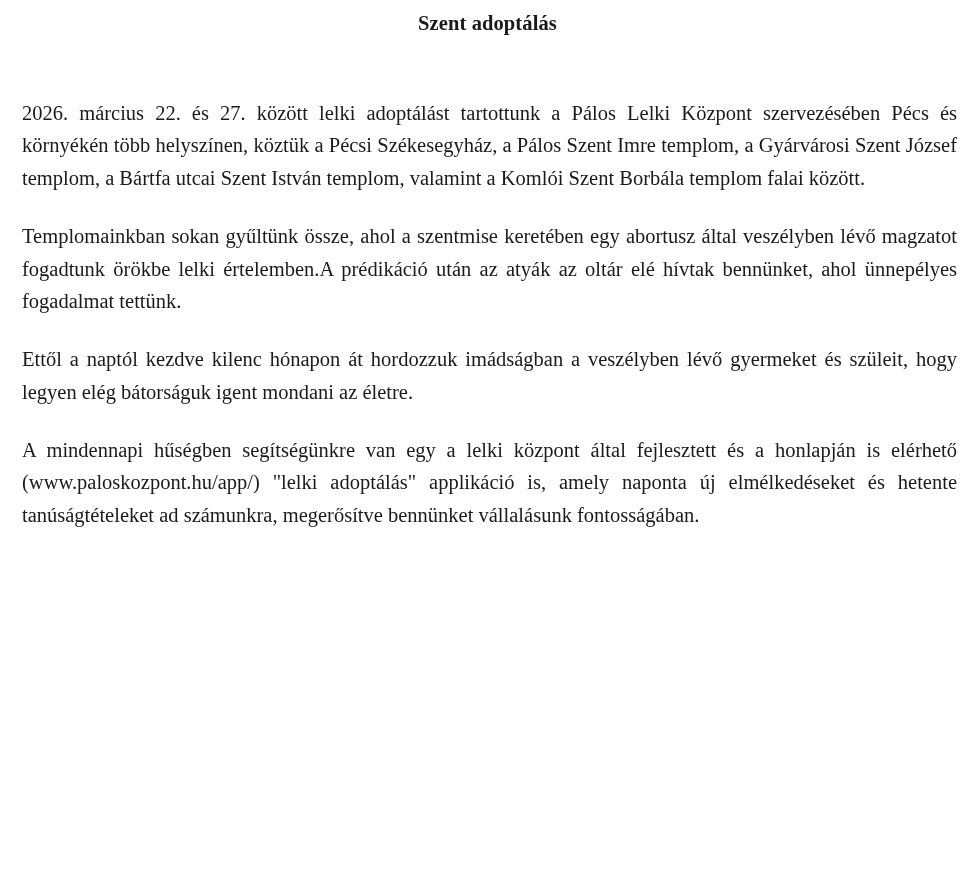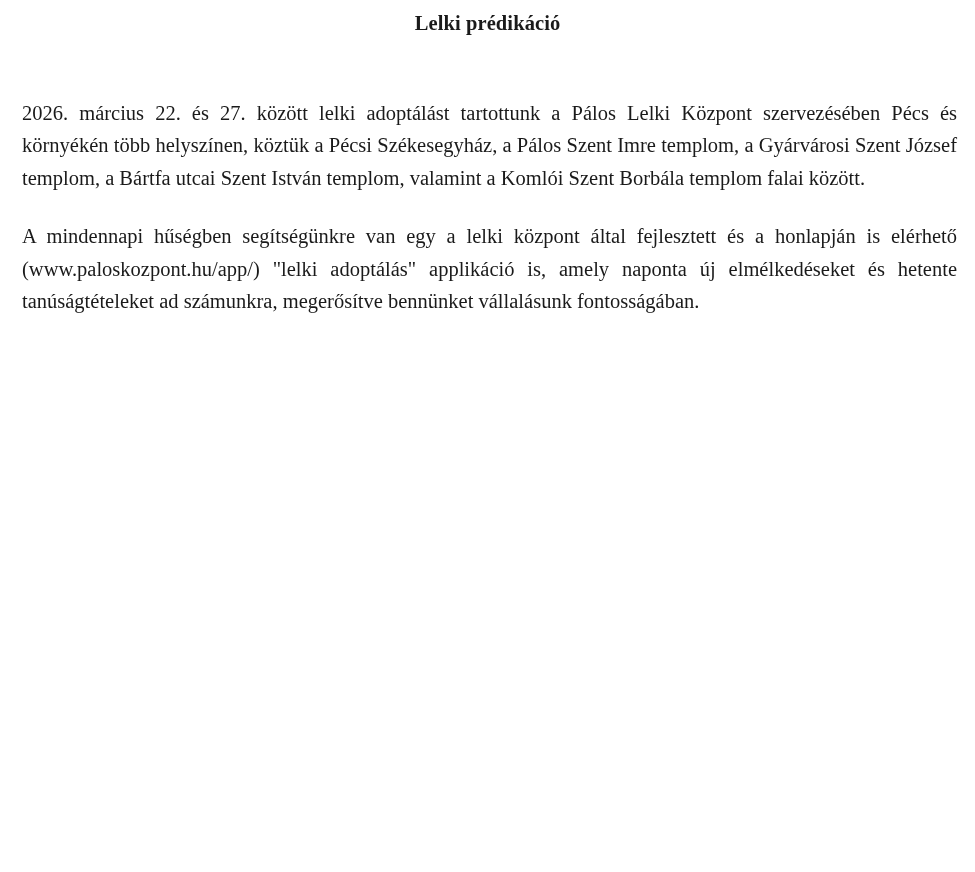--- a/index.html
+++ b/index.html
@@ -42,20 +42,22 @@
   }
   p.para:last-child {
     margin-bottom: 0;
   }
 </style>
 </head>
 <body>
 
 <div class="page">
 
-  <h1 class="doc-title">Lelki prédikáció</h1>
+  <h1 class="doc-title">Szent adoptálás</h1>
 
   <div class="body-block">
     <p class="para">2026. március 22. és 27. között lelki adoptálást tartottunk a Pálos Lelki Központ szervezésében Pécs és környékén több helyszínen, köztük a Pécsi Székesegyház, a Pálos Szent Imre templom, a Gyárvárosi Szent József templom, a Bártfa utcai Szent István templom, valamint a Komlói Szent Borbála templom falai között.</p>
+    <p class="para">Templomainkban sokan gyűltünk össze, ahol a szentmise keretében egy abortusz által veszélyben lévő magzatot fogadtunk örökbe lelki értelemben.A prédikáció után az atyák az oltár elé hívtak bennünket, ahol ünnepélyes fogadalmat tettünk.</p>
+    <p class="para">Ettől a naptól kezdve kilenc hónapon át hordozzuk imádságban a veszélyben lévő gyermeket és szüleit, hogy legyen elég bátorságuk igent mondani az életre.</p>
     <p class="para">A mindennapi hűségben segítségünkre van egy a lelki központ által fejlesztett és a honlapján is elérhető (www.paloskozpont.hu/app/) "lelki adoptálás" applikáció is, amely naponta új elmélkedéseket és hetente tanúságtételeket ad számunkra, megerősítve bennünket vállalásunk fontosságában.</p>
   </div>
 
 </div>
 
 </body></html>

